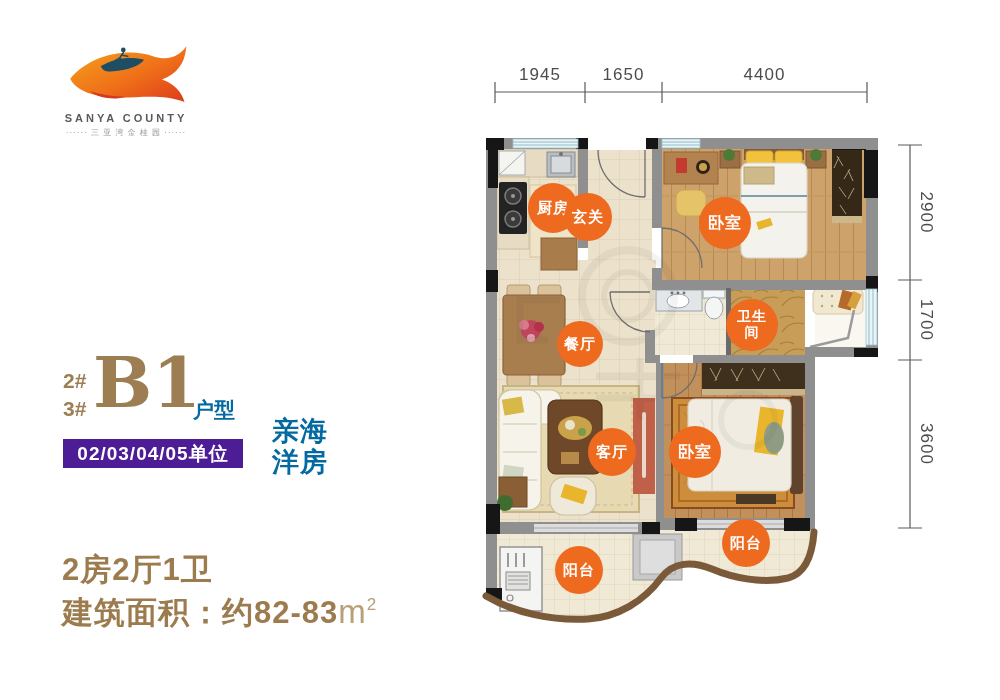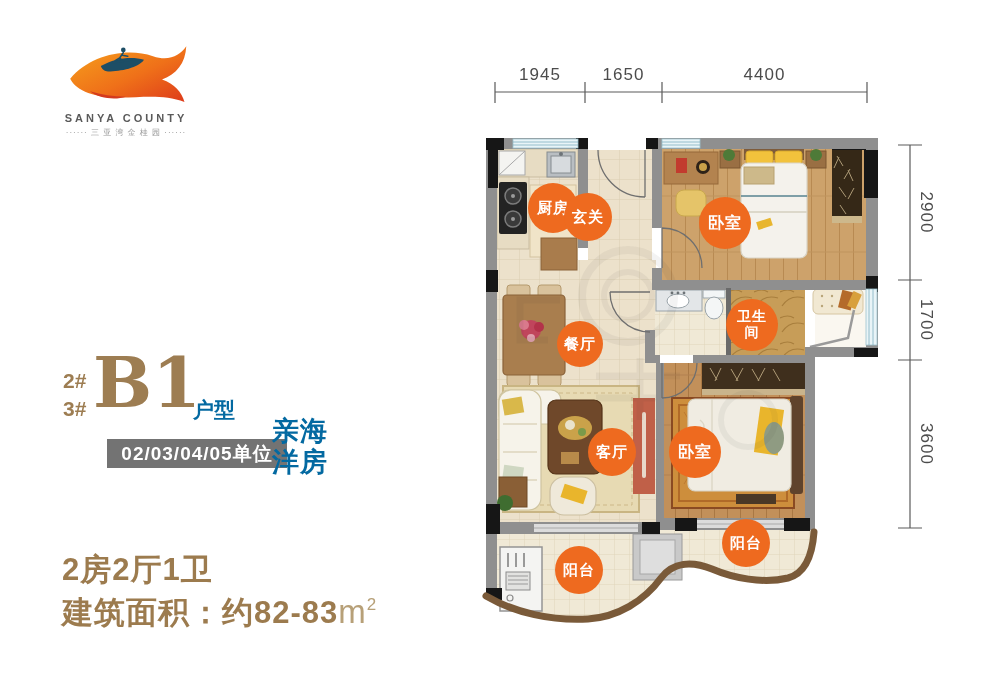--- a/index.html
+++ b/index.html
@@ -16,22 +16,22 @@
   .logo-bird{width:126px;height:72px;margin:0 auto;display:block;}
   .logo-cn{margin-top:4px;font-size:21px;font-weight:600;color:#3d3d3d;letter-spacing:2px;}
   .logo-en{margin-top:0;font-size:11px;letter-spacing:3px;color:#5a5a5a;font-weight:700;}
   .logo-sub{margin-top:3px;font-size:8px;color:#9a9a9a;letter-spacing:1px;}
 
   .bno{left:63px;font-size:21px;font-weight:700;color:#9d7d52;}
   .bno1{top:369px;} .bno2{top:397px;}
   .type-code{left:93px;top:348px;font-family:"DejaVu Serif","Liberation Serif",serif;
     font-size:70px;font-weight:700;color:#9d7d52;line-height:1;}
   .type-label{left:193px;top:396px;font-size:21px;font-weight:700;color:#0369a1;}
-  .units-banner{left:63px;top:439px;width:180px;height:29px;background:#737373;color:#fff;
-    font-size:19px;font-weight:700;display:flex;align-items:center;justify-content:center;letter-spacing:1px;margin-left:44px;}
+  .units-banner{left:63px;top:439px;width:180px;height:29px;background:#4c1d95;color:#fff;
+    font-size:19px;font-weight:700;display:flex;align-items:center;justify-content:center;letter-spacing:1px;}
   .tagline{left:272px;top:416px;font-size:27px;font-weight:700;color:#0369a1;line-height:1.16;letter-spacing:1px;}
 
   .summary1{left:62px;top:549px;font-size:31px;font-weight:700;color:#9c7b4e;letter-spacing:1px;}
   .summary2{left:62px;top:592px;font-size:31px;font-weight:700;color:#9c7b4e;letter-spacing:1px;}
   .area-unit{color:#b7a078;font-weight:400;font-size:33px;}
   .area-sup{font-size:17px;vertical-align:13px;font-weight:400;color:#b7a078;}
 
   
   .plan-svg{left:0;top:0;}
   .room-label{

